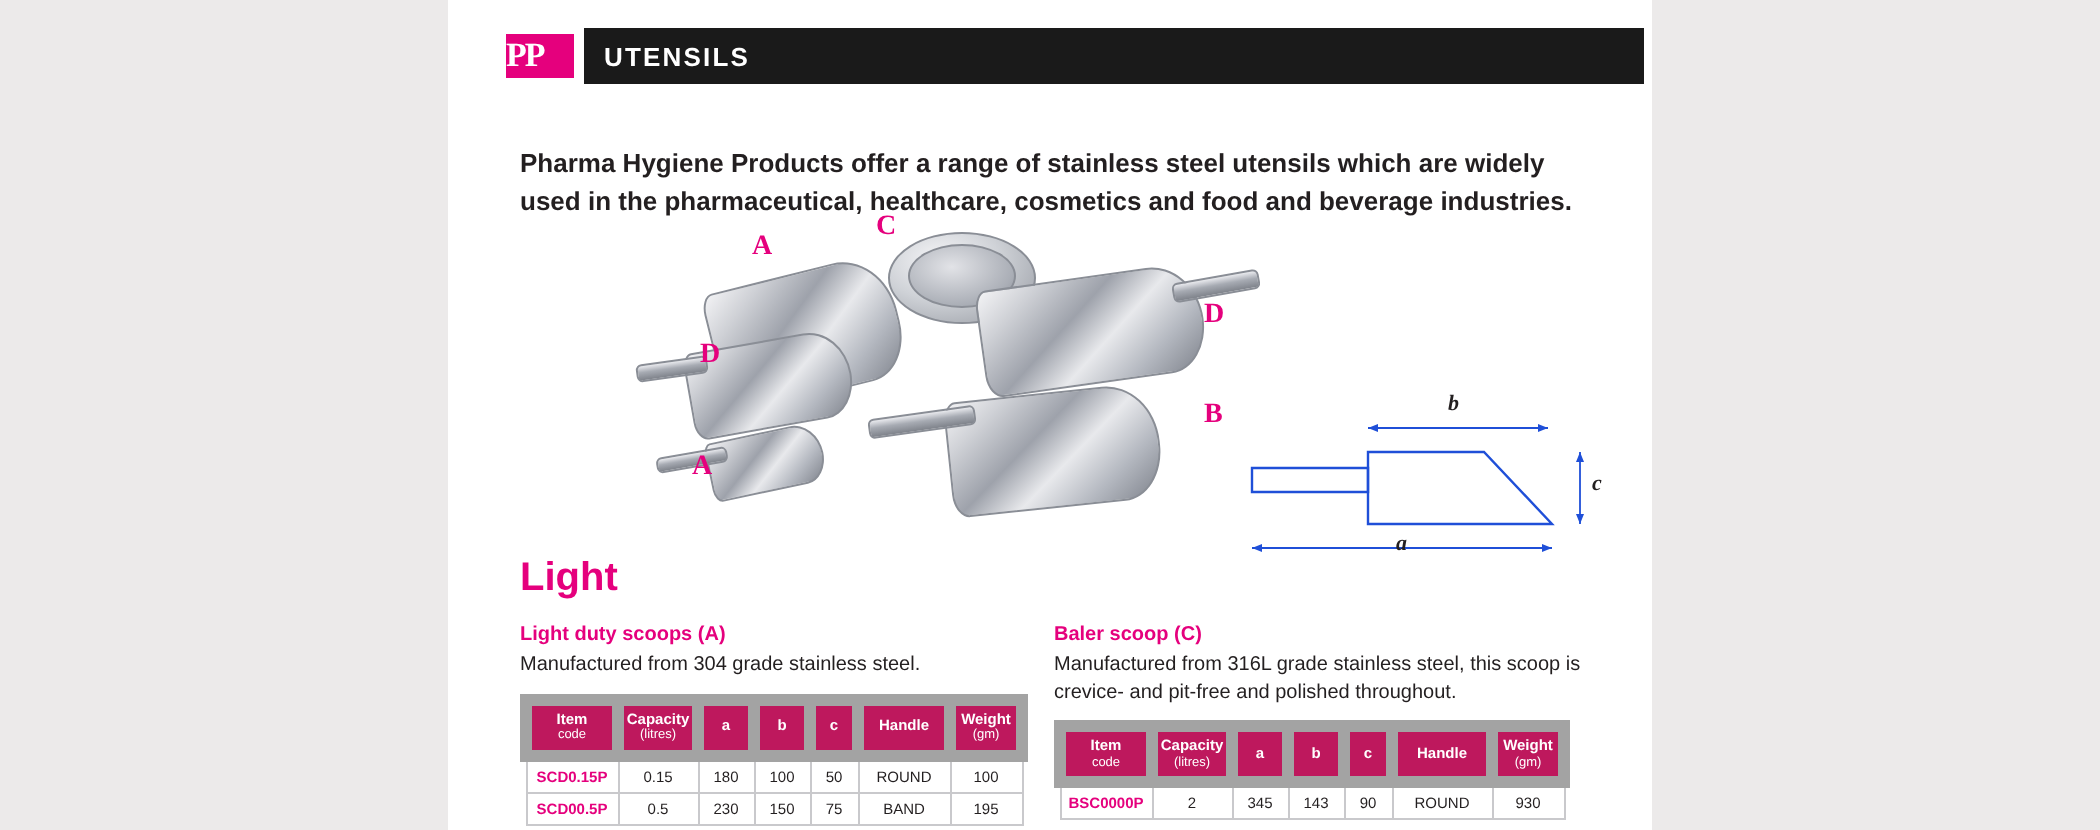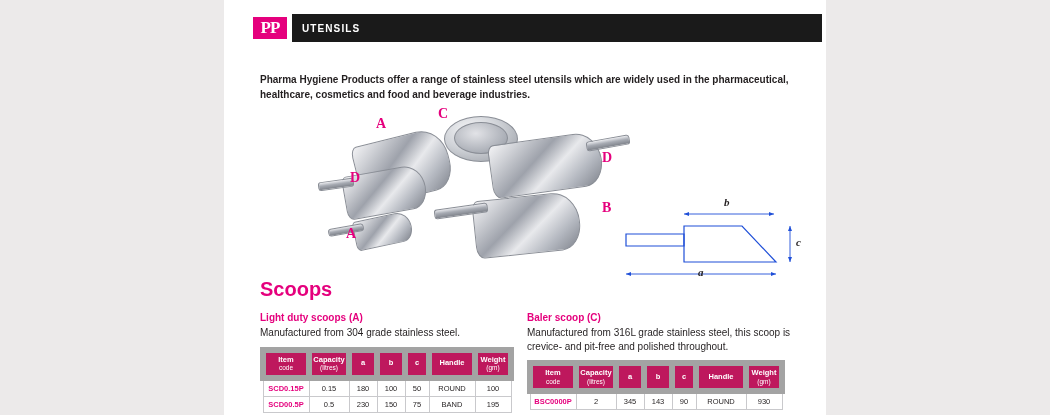--- a/index.html
+++ b/index.html
@@ -60,38 +60,37 @@
   }
   .logo-mark {
     width: 34px;
     height: 22px;
     background: #e5007d;
     color: #ffffff;
     font-family: "Liberation Serif", serif;
     font-weight: bold;
     font-size: 17px;
     line-height: 22px;
-    text-align: center;
     letter-spacing: -1px;
   }
   .header-title {
     color: #ffffff;
-    font-size: 10px;
+    font-size: 13px;
     font-weight: bold;
     letter-spacing: 1.1px;
     margin-left: 10px;
   }
 
   
   .intro {
     position: absolute;
     left: 36px;
     top: 73px;
     width: 540px;
-    font-size: 10px;
+    font-size: 13px;
     font-weight: bold;
     line-height: 1.45;
     color: #231f20;
   }
 
   
   .photo-area {
     position: absolute;
     left: 90px;
     top: 108px;
@@ -267,21 +266,21 @@
 
         <line x1="2" y1="74" x2="152" y2="74" stroke="#1f4fd8" stroke-width="0.9"></line>
         <polygon points="2,74 7,72 7,76" fill="#1f4fd8"></polygon>
         <polygon points="152,74 147,72 147,76" fill="#1f4fd8"></polygon>
       </svg>
       <span class="diag-label" style="left:100px; top:-4px;">b</span>
       <span class="diag-label" style="left:172px; top:36px;">c</span>
       <span class="diag-label" style="left:74px; top:66px;">a</span>
     </div>
 
-    <div class="scoops-heading">Scoops</div>
+    <div class="scoops-heading">Light</div>
 
     <div class="col left-col">
       <div class="col-title">Light duty scoops (A)</div>
       <div class="col-desc">Manufactured from 304 grade stainless steel.</div>
       <table class="spec">
         <colgroup>
           <col style="width:46px">
             <col style="width:40px">
             <col style="width:28px">
             <col style="width:28px">

